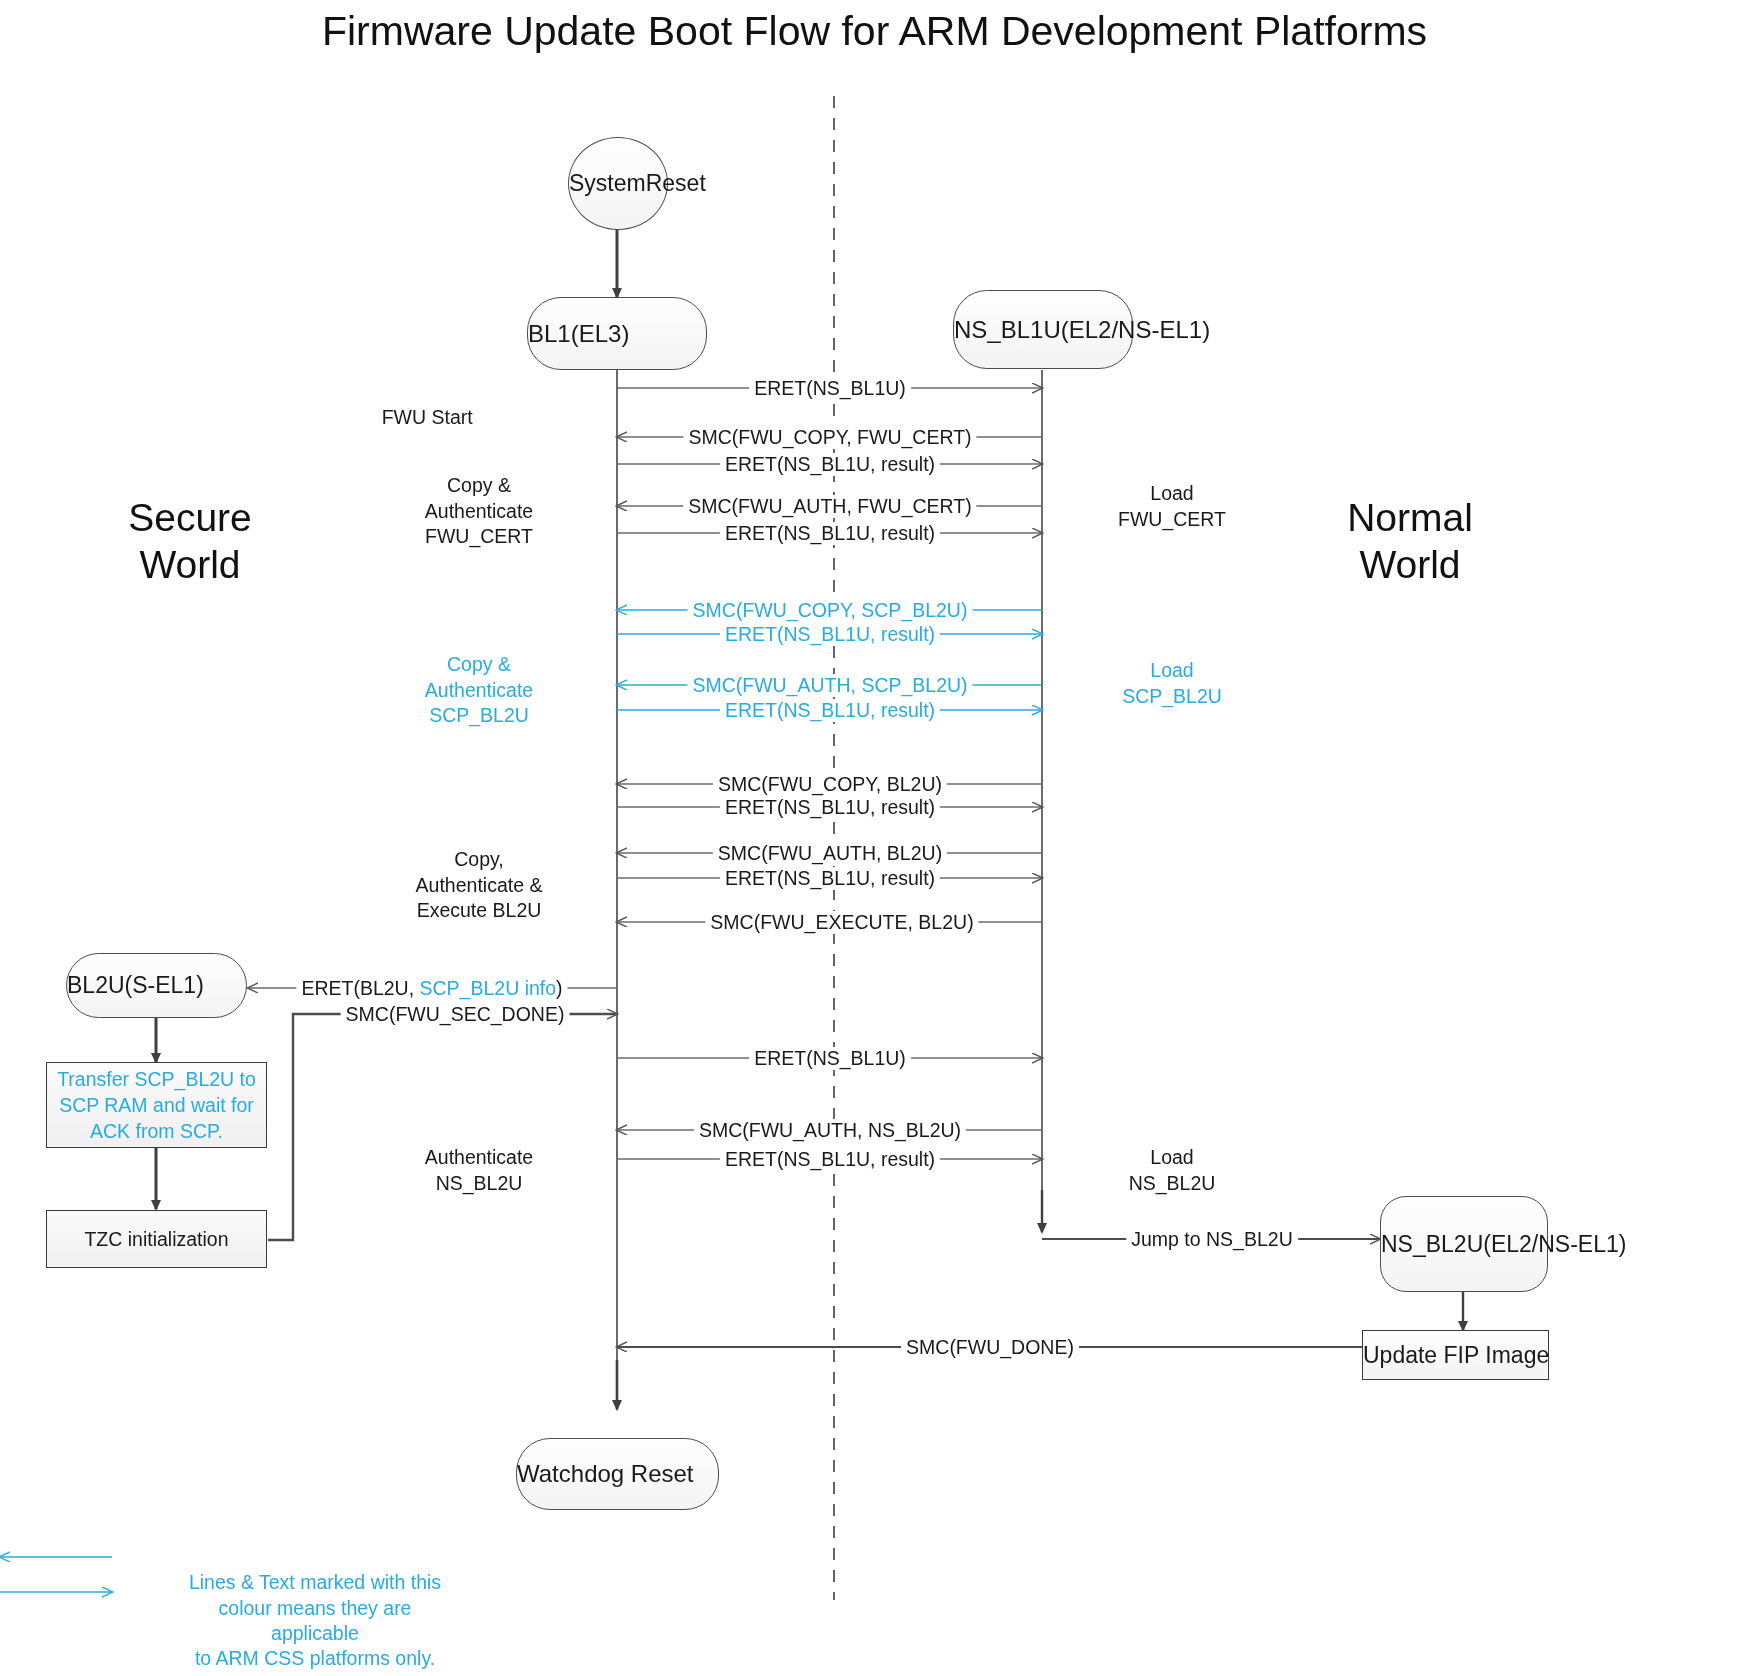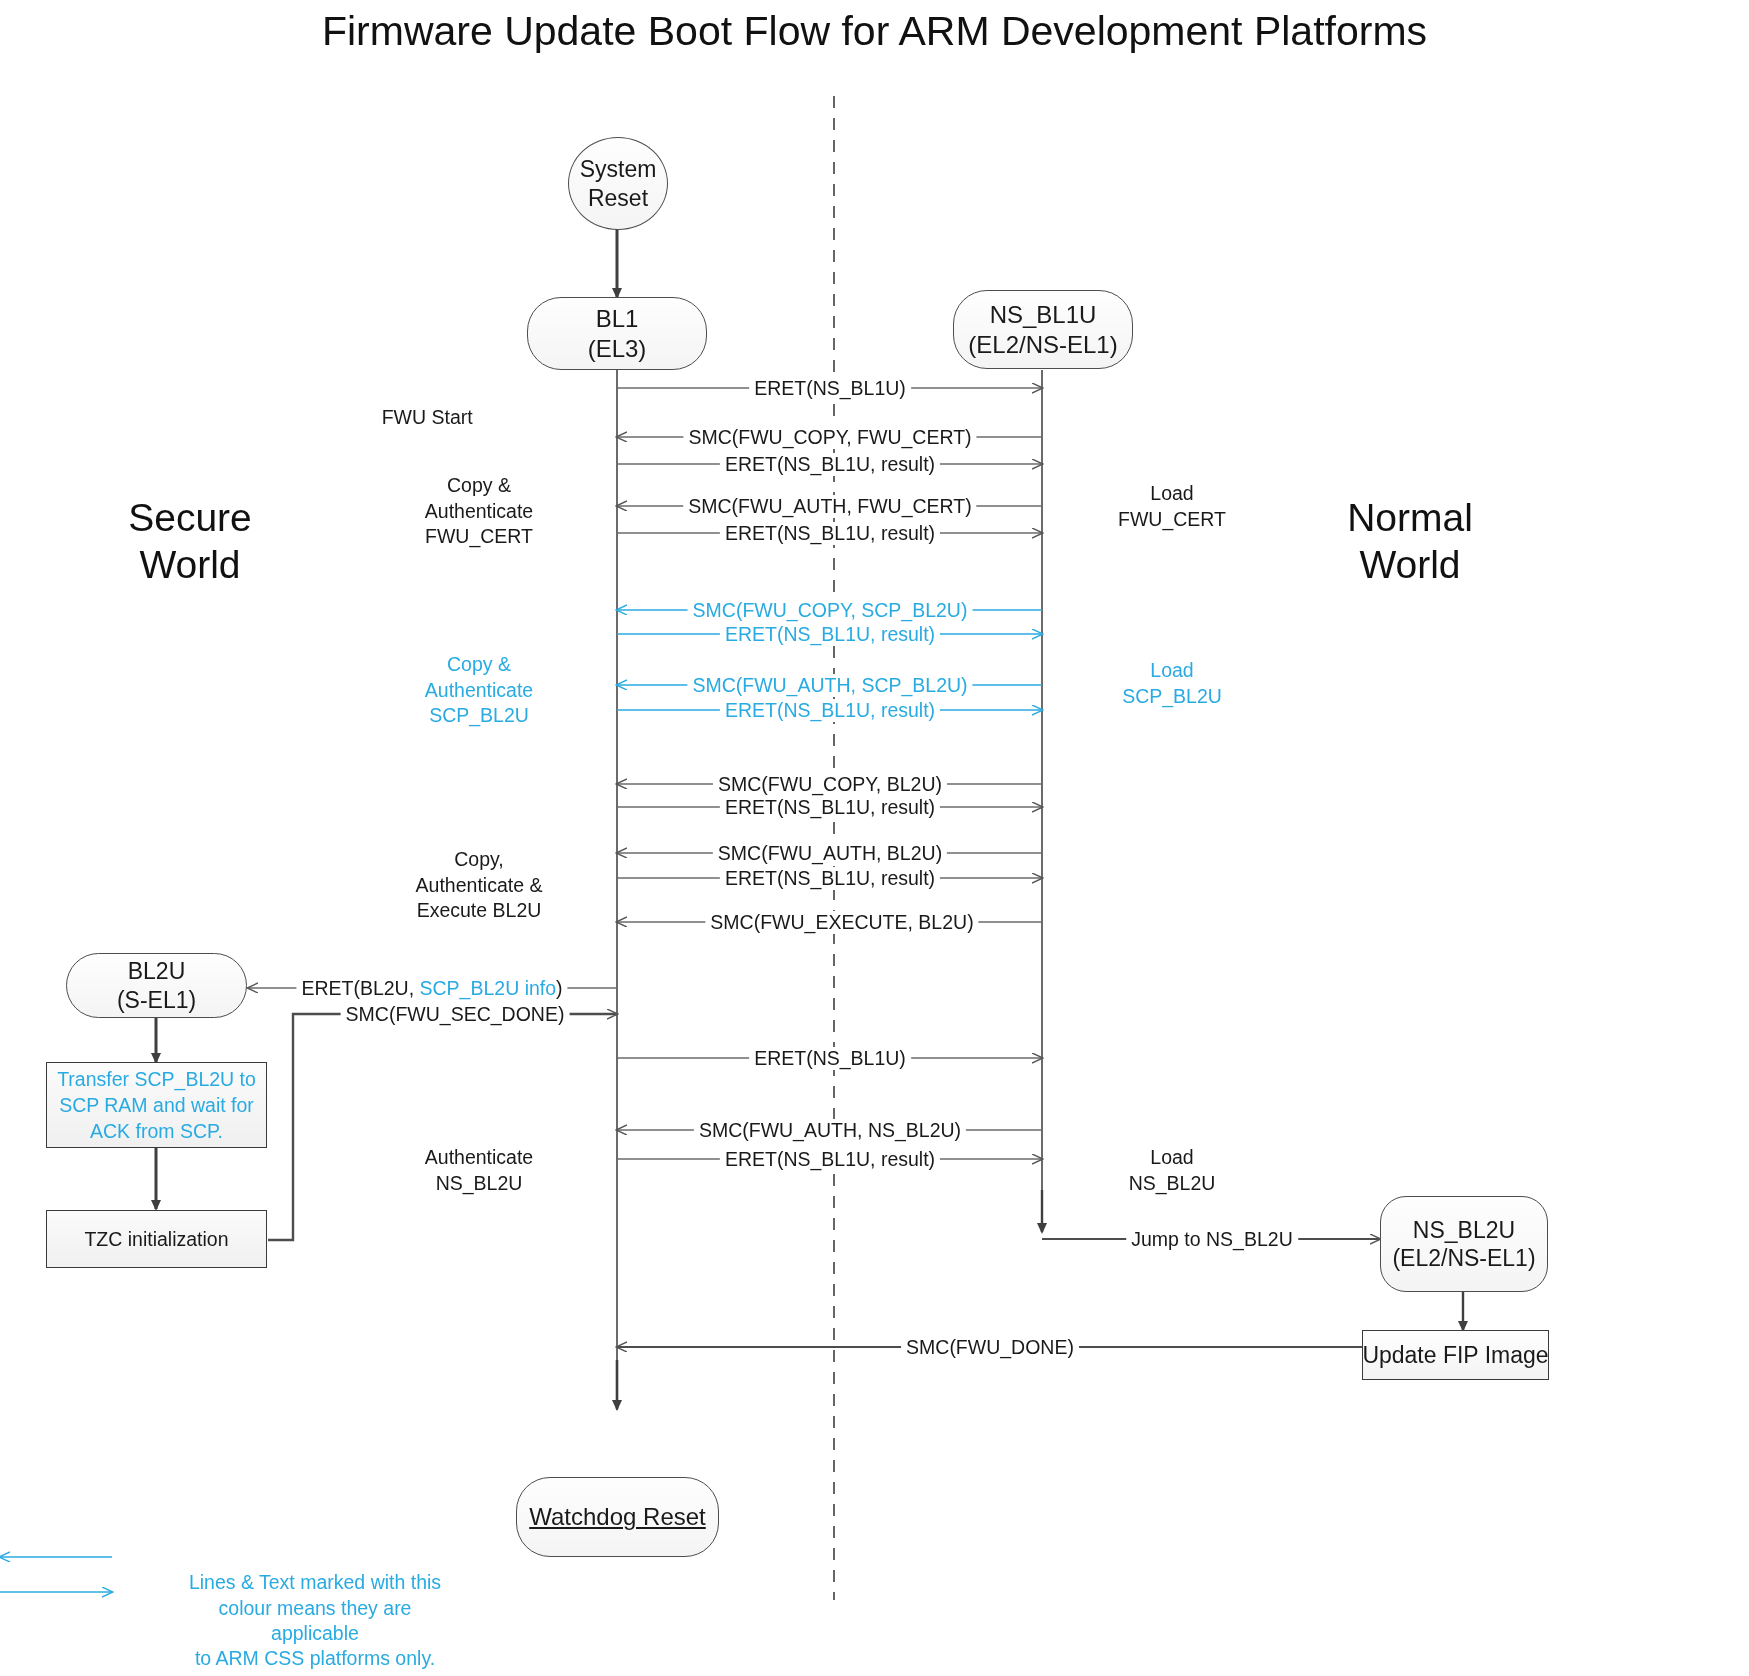--- a/index.html
+++ b/index.html
@@ -1,20 +1,20 @@
 <!DOCTYPE html>
 <html><head>
 <meta charset="utf-8">
 <style>
   html,body{margin:0;padding:0;background:#ffffff;}
   body{font-family:"Liberation Sans", sans-serif;color:#1a1a1a;}
   #canvas{position:relative;width:1749px;height:1676px;overflow:hidden;background:#fff;}
   #svg-layer{position:absolute;left:0;top:0;width:1749px;height:1676px;}
 
-  .node{position:absolute;display:flex;flex-direction:column;align-items:center;justify-content:center;
+  .node{position:absolute;display:flex;align-items:center;justify-content:flex-start;
         background:linear-gradient(180deg,#fefefe 0%,#f4f4f4 100%);
         border:1.6px solid #4d4d4d;box-sizing:border-box;text-align:center;line-height:1.22;}
   .node.ellipse{border-radius:50%;}
   .node.stadium{border-radius:34px;}
   .node.rect{border-radius:0;border-color:#3a3a3a;}
   .node .l1,.node .l2{display:block;white-space:nowrap;}
   .cyan{color:#29abe2;}
   .worldlabel{position:absolute;text-align:center;font-size:39px;color:#111;line-height:1.2;}
   .msg{position:absolute;font-size:19.5px;background:#fff;padding:0 5px;white-space:nowrap;}
   .side{position:absolute;font-size:19.5px;white-space:pre;line-height:1.3;}
@@ -114,21 +114,21 @@
   <div class="node stadium" style="left:66px;top:953px;width:181px;height:65px;font-size:23px;">
     <span class="l1">BL2U</span>
     <span class="l2">(S-EL1)</span>
   </div>
 
   <div class="node stadium" style="left:1380px;top:1196px;width:168px;height:96px;border-radius:26px;font-size:23px;">
     <span class="l1">NS_BL2U</span>
     <span class="l2">(EL2/NS-EL1)</span>
   </div>
 
-  <div class="node stadium" style="left:516px;top:1477px;width:203px;height:80px;font-size:24px;text-decoration:underline;">
+  <div class="node stadium" style="left:516px;top:1438px;width:203px;height:72px;font-size:24px;">
     <span class="l1">Watchdog Reset</span>
   </div>
 
   <div class="node rect" style="left:1362px;top:1330px;width:187px;height:50px;font-size:23px;">
     <span class="l1">Update FIP Image</span>
   </div>
 
   <div class="notebox cyan" style="left:46px;top:1062px;width:221px;height:86px;">
     <span style="white-space:pre-line;">Transfer SCP_BL2U to
 SCP RAM and wait for

